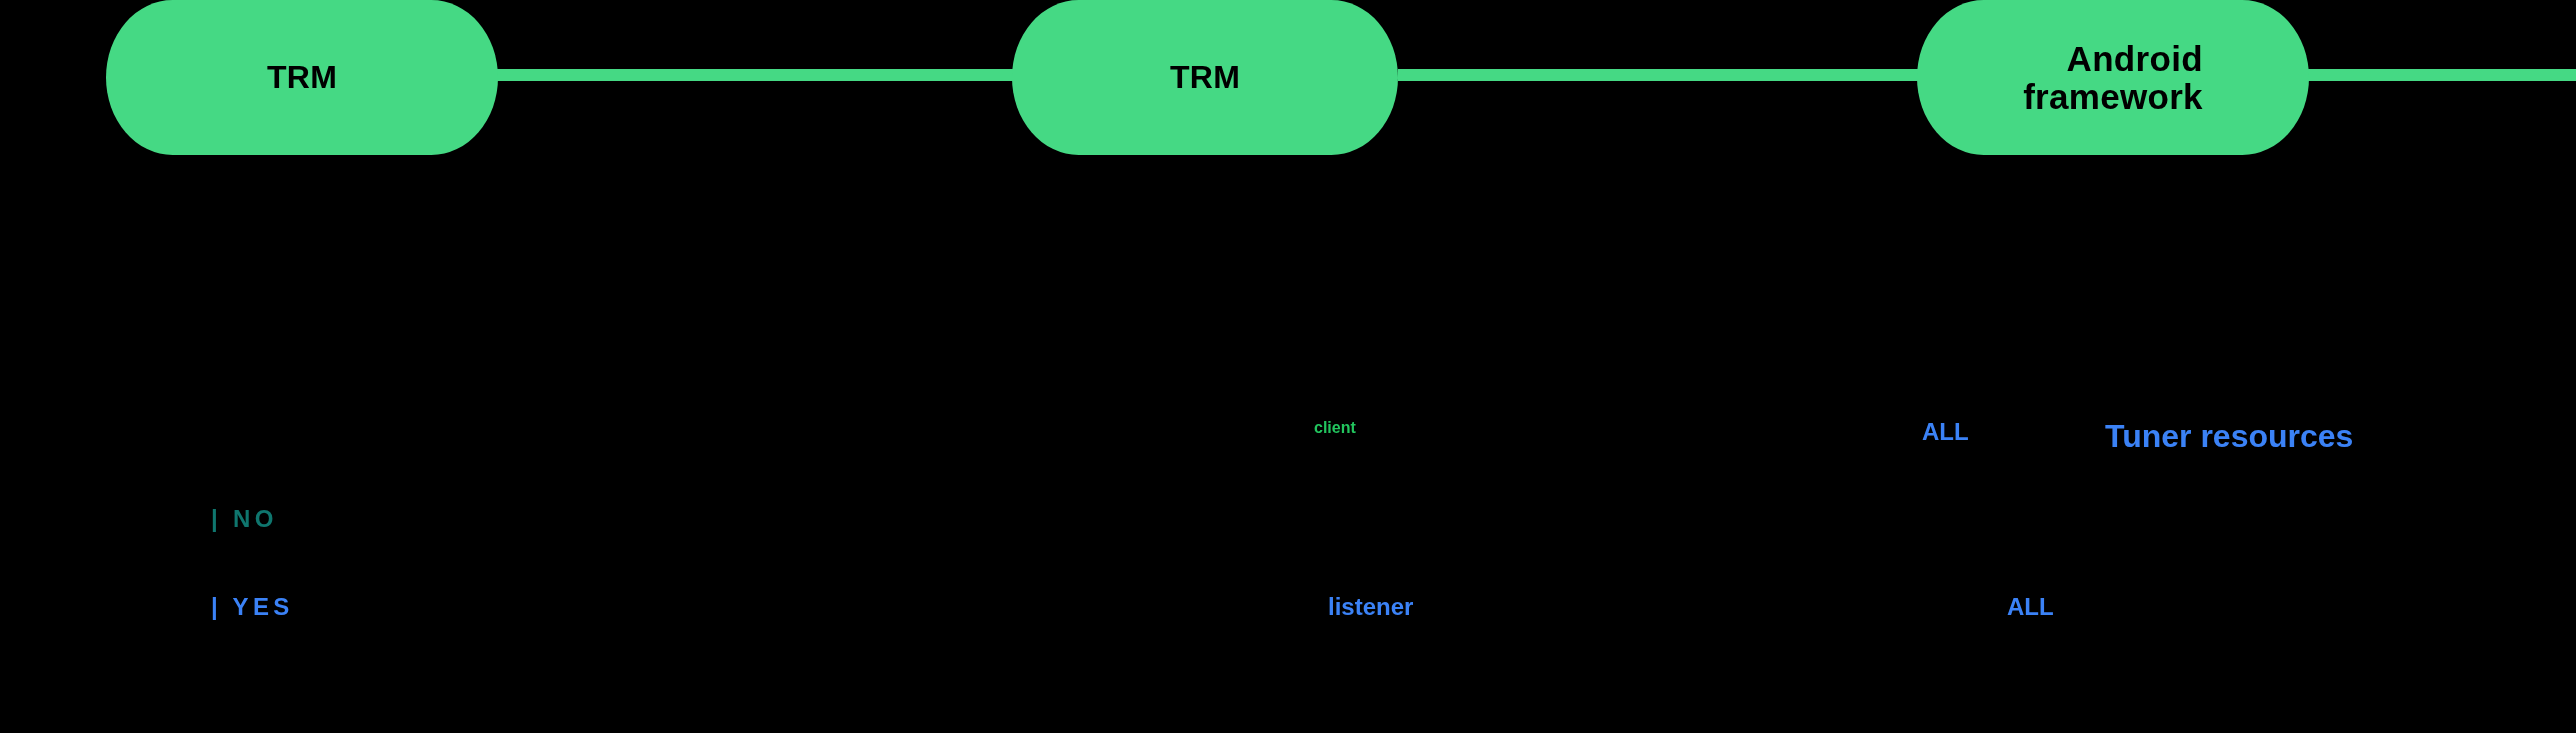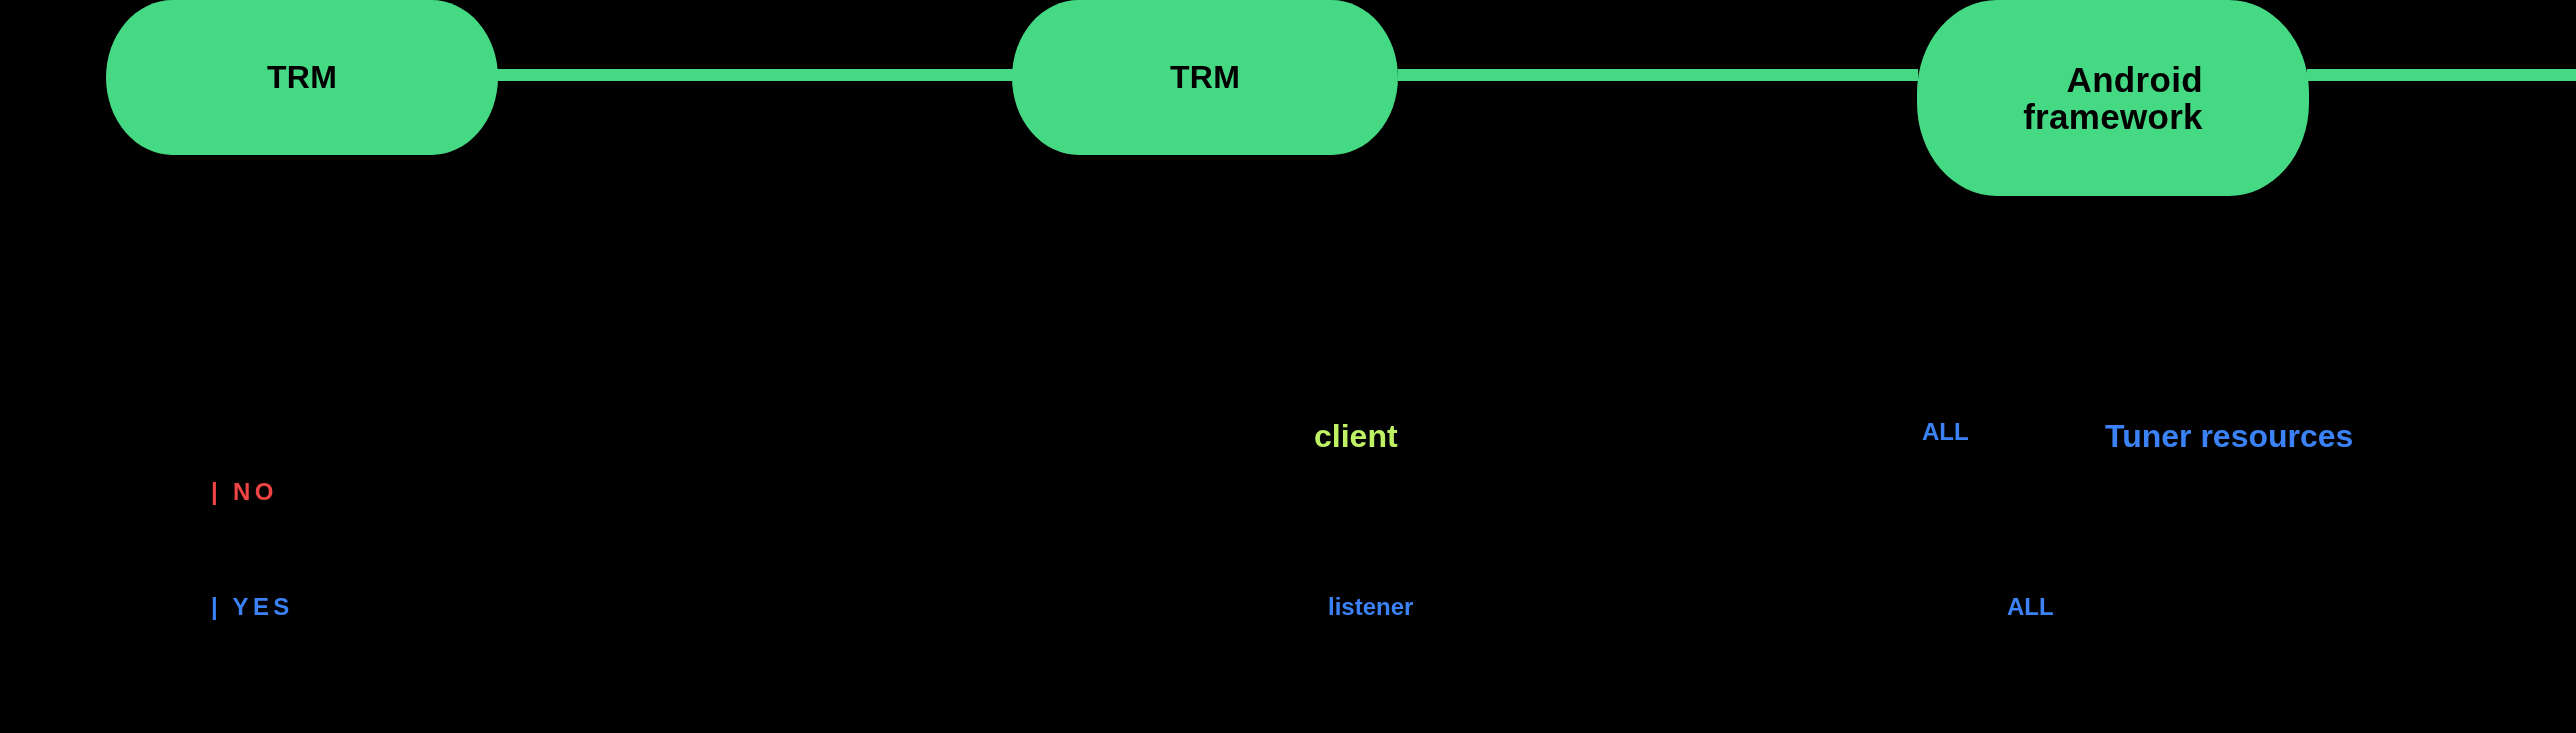--- a/index.html
+++ b/index.html
@@ -49,23 +49,23 @@
 </style>
 </head>
 <body>
 
 <div id="canvas" style="background: rgb(0, 0, 0);">
     <div class="edge" style="left: 496px; top: 69px; width: 517px; background: rgb(69, 217, 132);"></div>
     <div class="edge" style="left: 1398px; top: 69px; width: 520px; background: rgb(69, 217, 132);"></div>
     <div class="edge" style="left: 2307px; top: 69px; width: 511px; background: rgb(69, 217, 132);"></div>
     <div class="node" style="left: 106px; top: 0px; width: 392px; height: 155px; background: rgb(69, 217, 132); color: rgb(0, 0, 0); border-radius: 80px / 93px; font-size: 32px;">TRM</div>
     <div class="node" style="left: 1012px; top: 0px; width: 386px; height: 155px; background: rgb(69, 217, 132); color: rgb(0, 0, 0); border-radius: 80px / 93px; font-size: 32px;">TRM</div>
-    <div class="node" style="left: 1917px; top: 0px; width: 392px; height: 196px; background: rgb(69, 217, 132); color: rgb(0, 0, 0); border-radius: 80px / 93px; font-size: 35px;">Android
+    <div class="node" style="left: 1917px; top: 0px; width: 392px; height: 155px; background: rgb(69, 217, 132); color: rgb(0, 0, 0); border-radius: 80px / 93px; font-size: 35px;">Android
 framework</div>
-    <div class="label pipe" style="left: 211px; top: 480px; font-size: 24px; color: #ef4444;">| NO</div>
+    <div class="label pipe" style="left: 211px; top: 507px; font-size: 24px; color: #0f766e;">| NO</div>
     <div class="label pipe" style="left: 211px; top: 595px; font-size: 24px; color: rgb(59, 130, 246);">| YES</div>
-    <div class="label" style="left: 1314px; top: 420px; font-size: 32px; color: #bef264;">client</div>
+    <div class="label" style="left: 1314px; top: 420px; font-size: 16px; color: #22c55e;">client</div>
     <div class="label" style="left: 1328px; top: 595px; font-size: 24px; color: rgb(59, 130, 246);">listener</div>
     <div class="label" style="left: 1922px; top: 420px; font-size: 24px; color: rgb(59, 130, 246);">ALL</div>
     <div class="label" style="left: 2007px; top: 595px; font-size: 24px; color: rgb(59, 130, 246);">ALL</div>
     <div class="label" style="left: 2105px; top: 420px; font-size: 32px; color: rgb(59, 130, 246);">Tuner resources</div>
   </div>
 
 
 </body></html>

